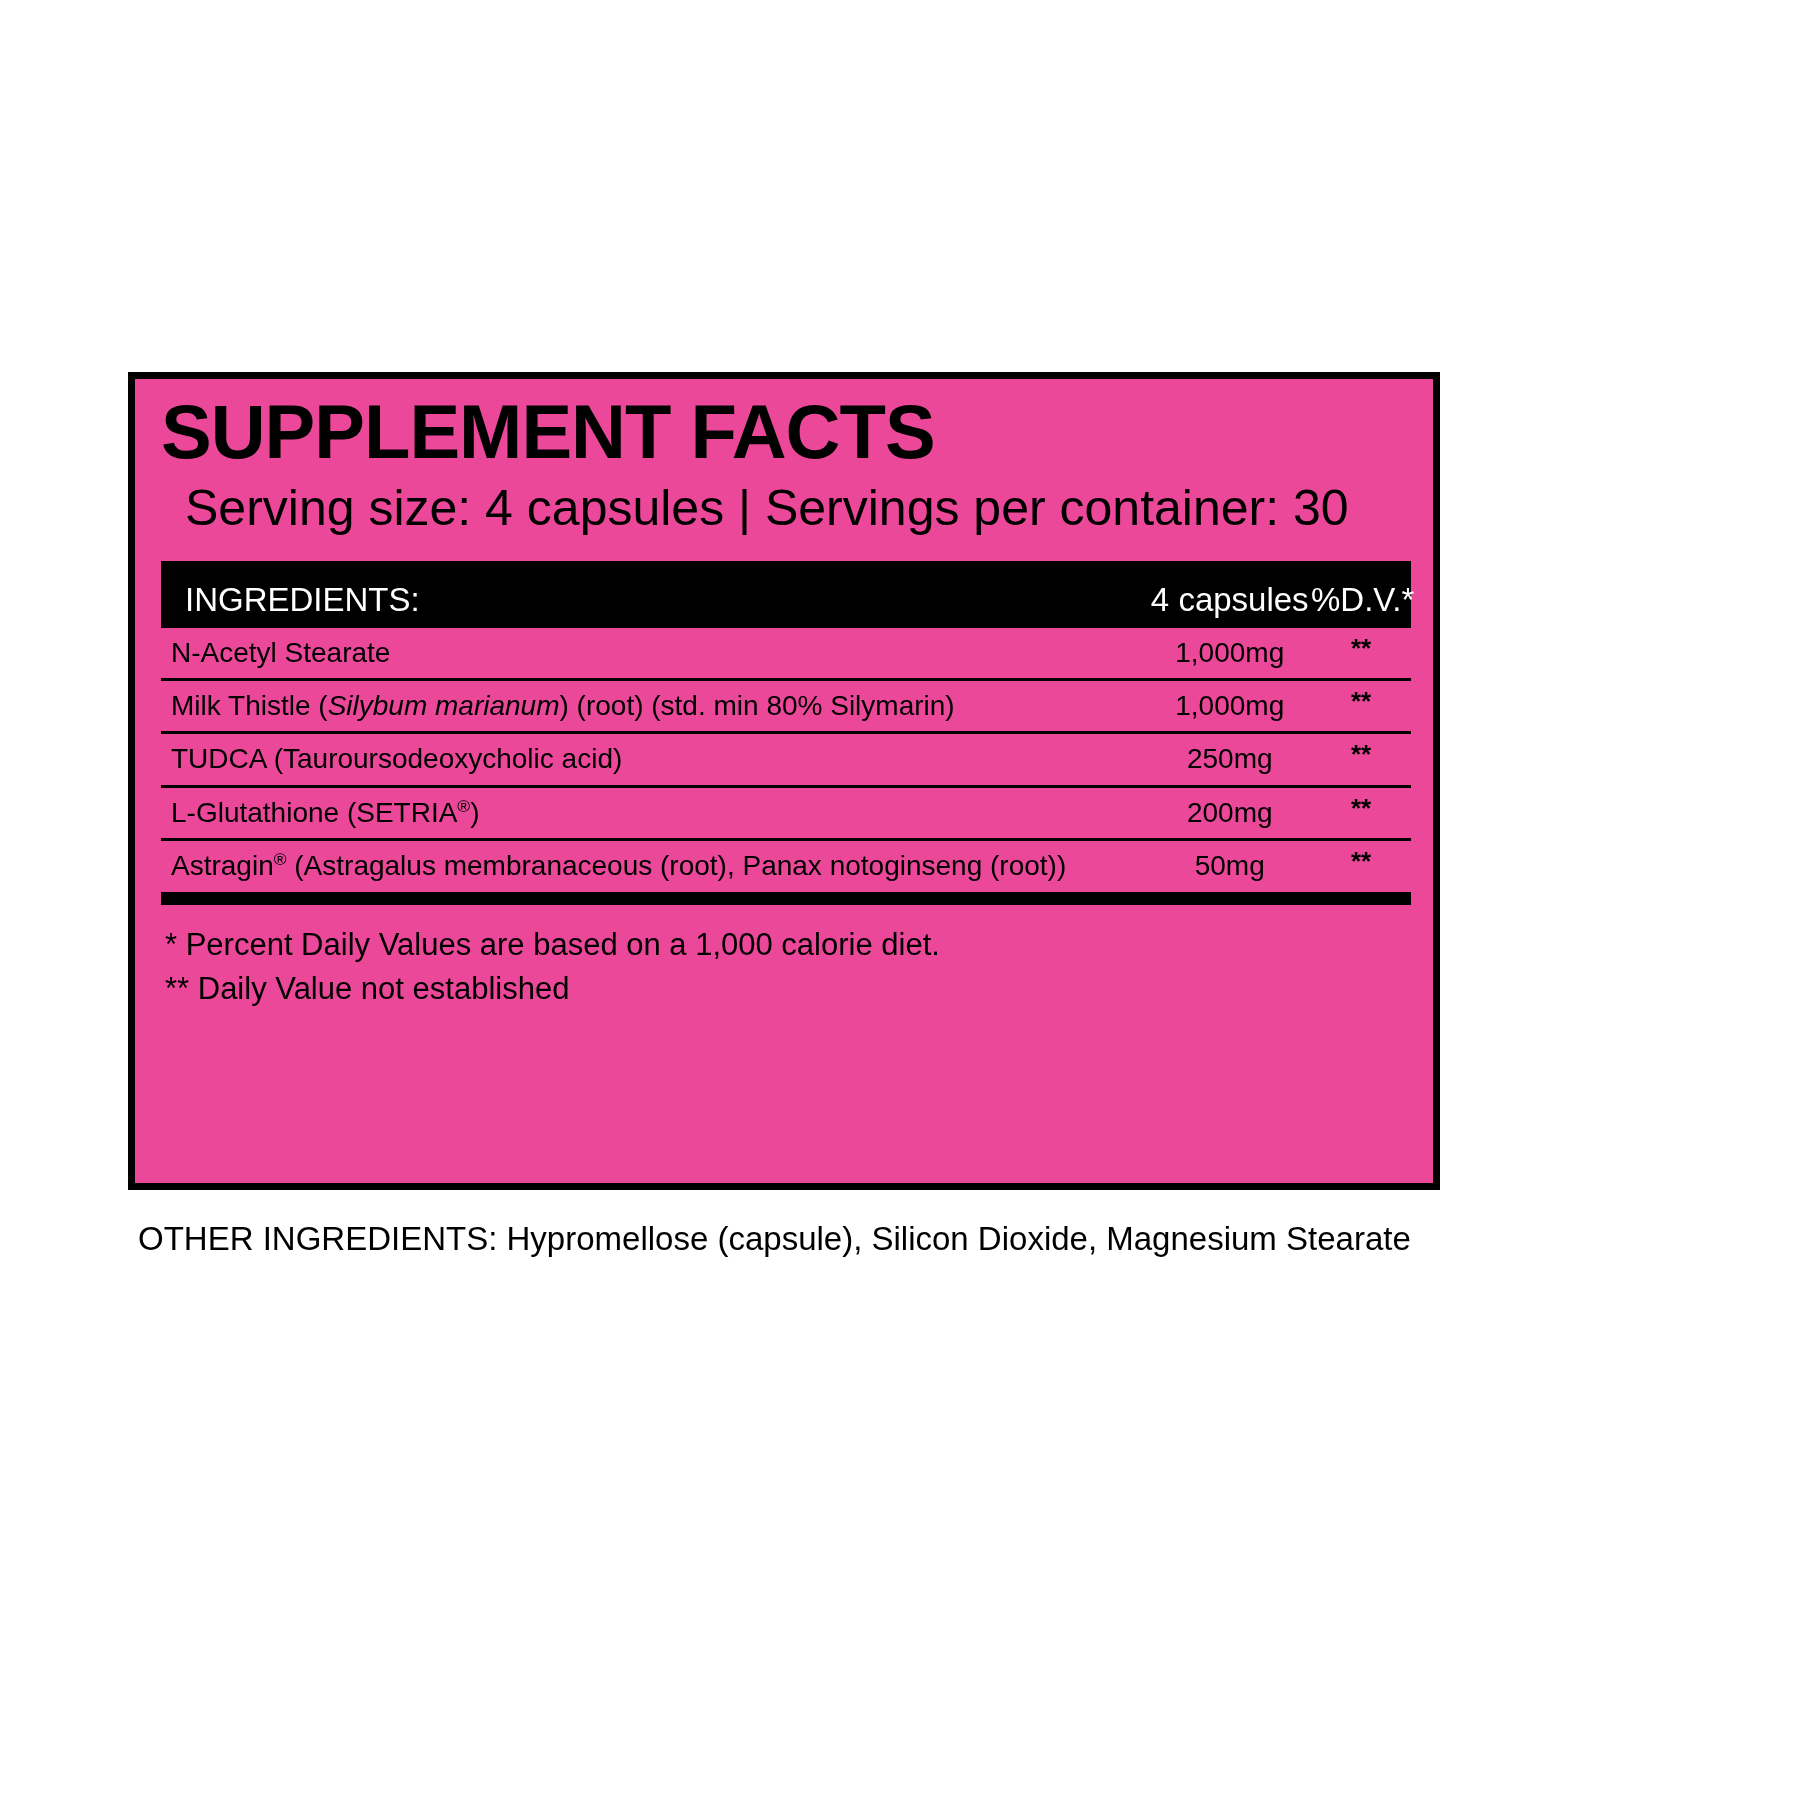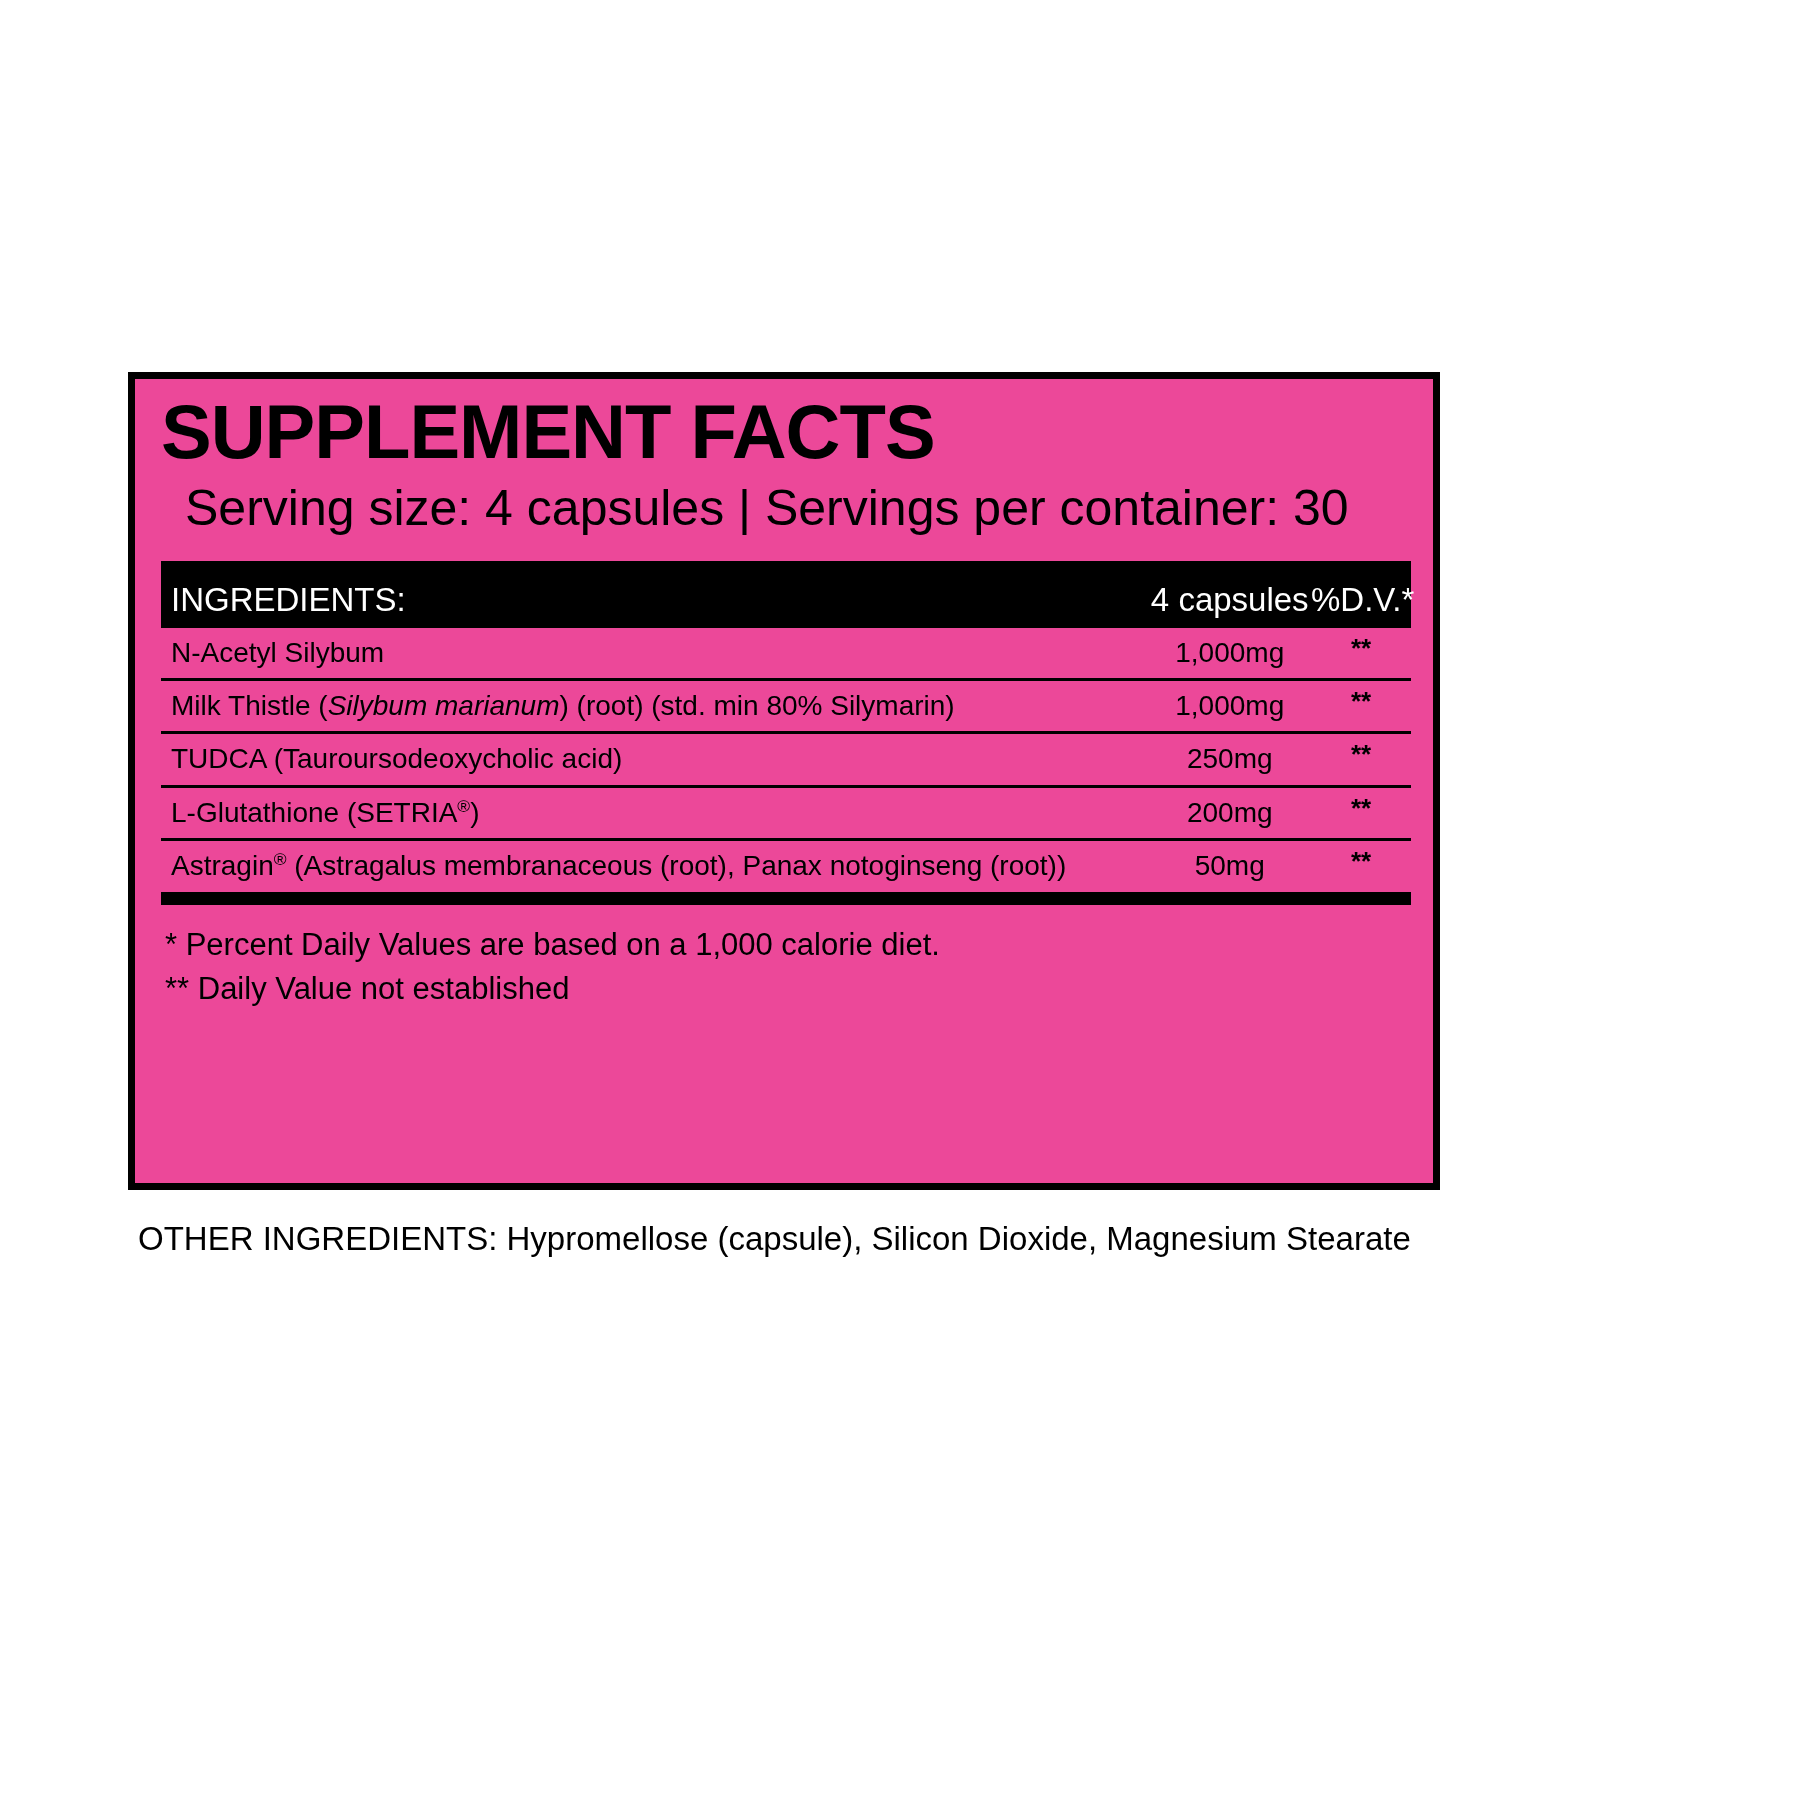--- a/index.html
+++ b/index.html
@@ -68,21 +68,21 @@
 
   table.facts thead th {
     background: #000000;
     color: #ffffff;
     font-size: 33px;
     font-weight: normal;
     padding: 7px 0 9px 0;
     text-align: left;
     vertical-align: middle;
   }
-  table.facts thead th.hdr-name { padding-left: 10px; }
+  table.facts thead th.hdr-name { padding-left: 24px; }
   table.facts thead th.hdr-amt { text-align: center; }
   table.facts thead th.hdr-dv { text-align: left; padding-right: 6px; }
 
   table.facts tbody td {
     font-size: 28px;
     border-bottom: 3px solid #000000;
     padding: 9px 0 9px 0;
     vertical-align: middle;
     line-height: 1.15;
   }
@@ -140,21 +140,21 @@
         </colgroup>
       <thead>
         <tr>
           <th class="hdr-name">INGREDIENTS:</th>
           <th class="hdr-amt">4 capsules</th>
           <th class="hdr-dv">%D.V.*</th>
         </tr>
       </thead>
       <tbody>
         <tr>
-          <td class="name"><span>N-Acetyl Silybum</span></td>
+          <td class="name"><span>N-Acetyl Stearate</span></td>
           <td class="amt">1,000mg</td>
           <td class="dv">**</td>
         </tr>
         <tr>
           <td class="name">Milk Thistle (<span class="it">Silybum marianum</span>) (root) (std. min 80% Silymarin)</td>
           <td class="amt">1,000mg</td>
           <td class="dv">**</td>
         </tr>
         <tr>
           <td class="name"><span>TUDCA (Tauroursodeoxycholic acid)</span></td>

